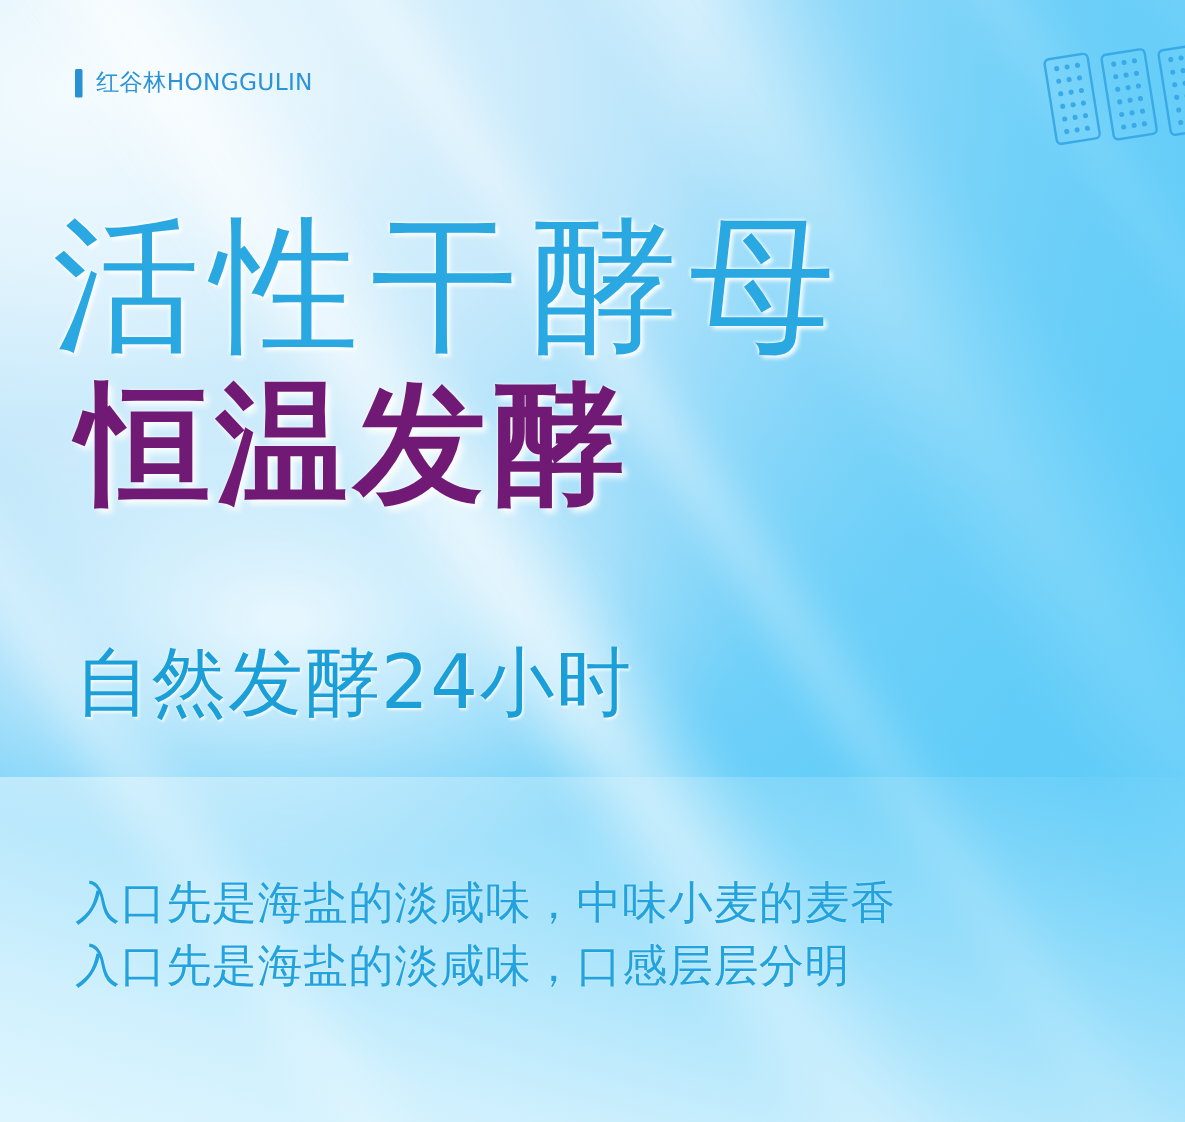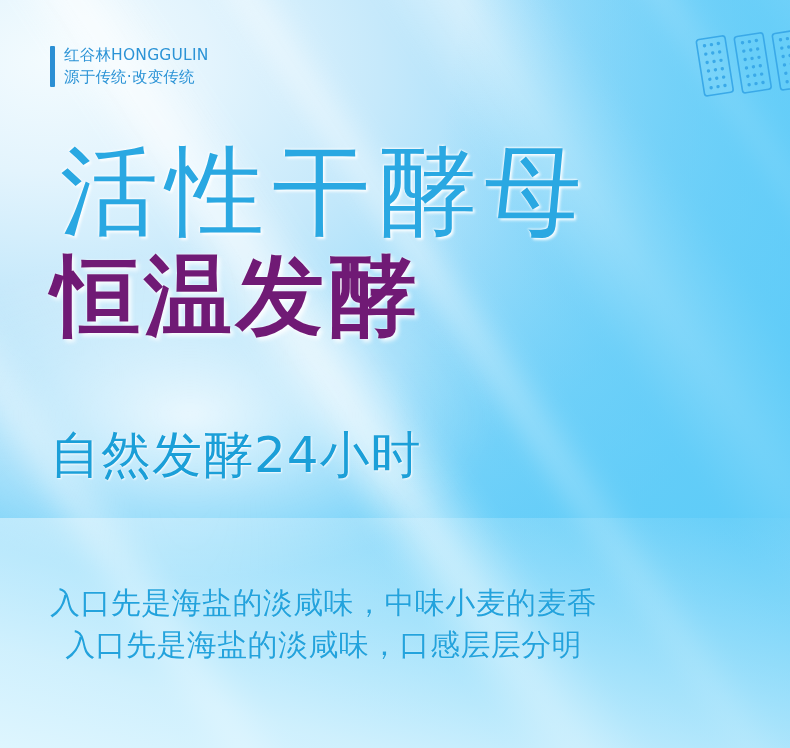--- a/index.html
+++ b/index.html
@@ -99,21 +99,21 @@
     position: absolute;
     right: 18px;
     top: 26px;
     width: 126px;
     height: 86px;
   }
 
   
   .title-thin {
     position: absolute;
-    left: 60px;
+    left: 35px;
     top: 139px;
     font-size: 98px;
     line-height: 104px;
     color: #2aa8e2;
     font-weight: 300;
     letter-spacing: 8px;
     white-space: nowrap;
     text-shadow:
       0 0 1px rgba(255,255,255,0.95),
       2px 2px 3px rgba(255,255,255,0.95),
@@ -159,21 +159,20 @@
     top: 582px;
   }
   .body-line {
     font-size: 30px;
     line-height: 42px;
     color: #23a3dd;
     font-weight: 400;
     letter-spacing: .4px;
     white-space: nowrap;
     text-shadow: 0 0 1px rgba(255,255,255,0.75);
-    text-align: center;
   }
 </style>
 </head>
 <body>
 
 <div id="poster">
 
   <div class="bg-base"></div>
   <div class="ray r1"></div>
   <div class="ray r2"></div>
@@ -184,21 +183,20 @@
   <div class="glow"></div>
   <div class="bg-right-wash"></div>
   <div class="bg-bottom-wash"></div>
 
   <div class="content">
 
     <div class="brand">
       <div class="brand-bar"></div>
       <div class="brand-lines">
         <div class="brand-line">红谷林HONGGULIN</div>
-        <div class="brand-line">源于传统·改变传统</div>
       </div>
     </div>
 
     <div class="crackers">
       <svg width="126" height="86" viewBox="0 0 126 86" xmlns="http://www.w3.org/2000/svg">
         <defs>
           <g id="dotcol">
             <circle cx="0" cy="0" r="1.7"></circle>
             <circle cx="0" cy="8.5" r="1.7"></circle>
             <circle cx="0" cy="17" r="1.7"></circle>

